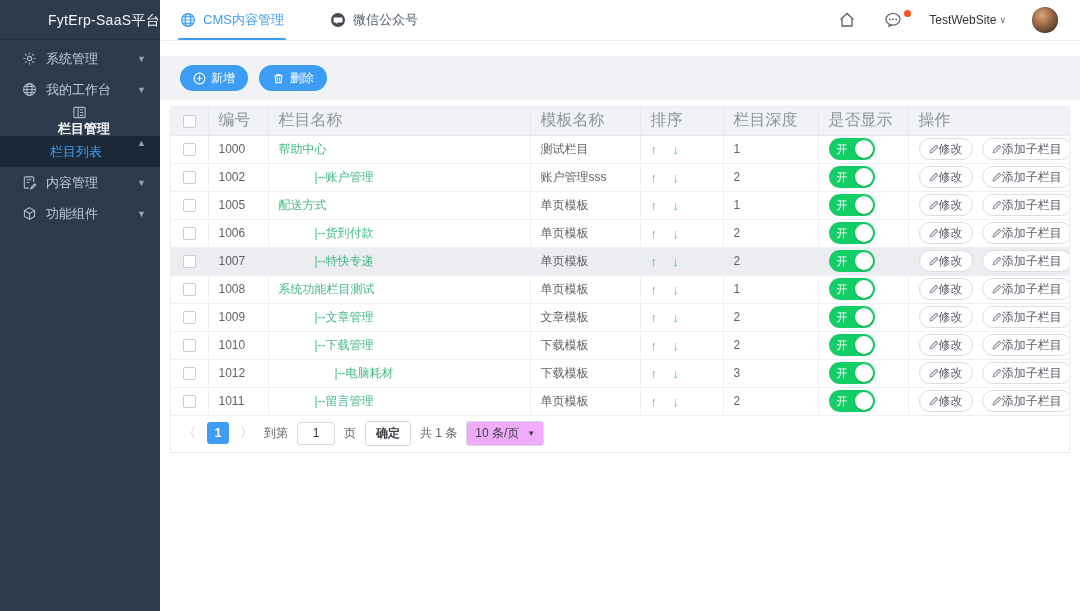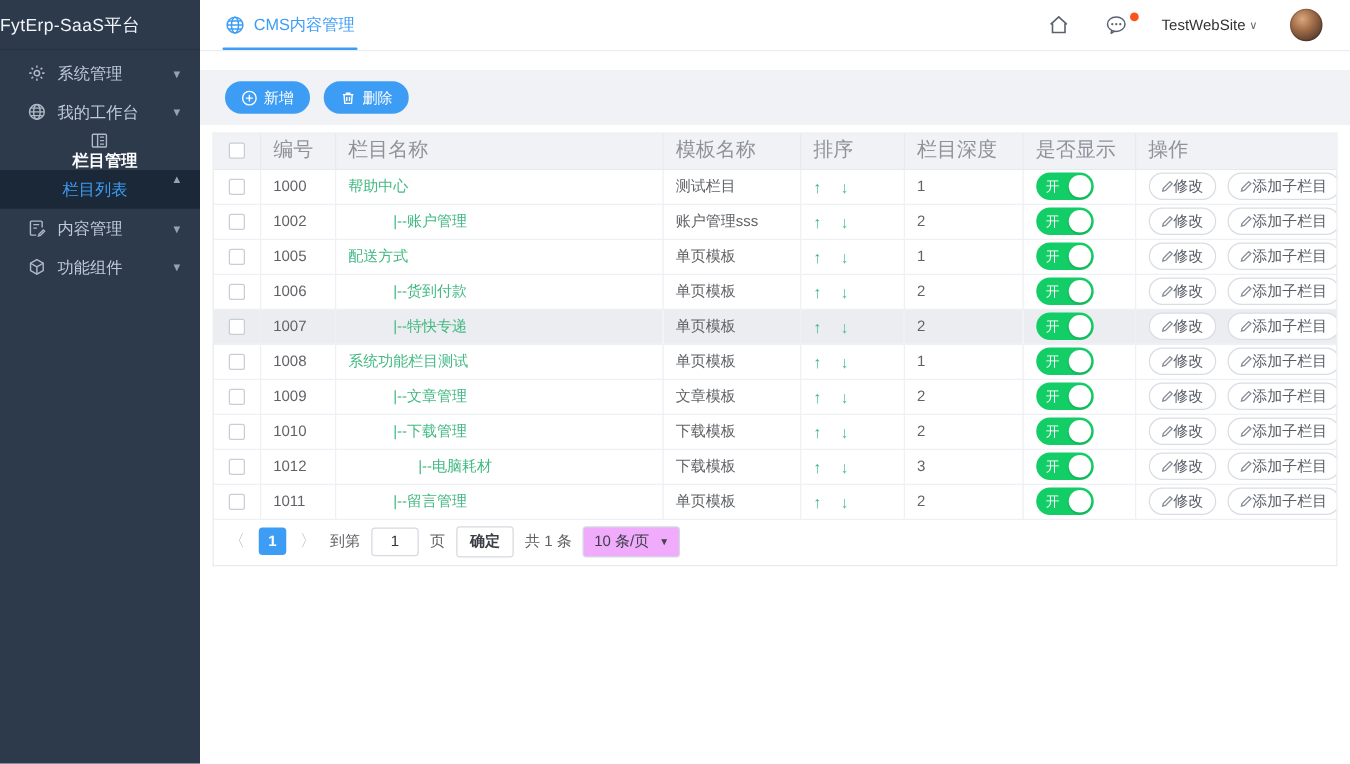--- a/index.html
+++ b/index.html
@@ -2,21 +2,21 @@
 <html><head>
 <meta charset="utf-8">
 <style>
   * { margin:0; padding:0; box-sizing:border-box; }
   html,body { width:1080px; height:611px; overflow:hidden; background:#fff;
     font-family:"Liberation Sans","DejaVu Sans",sans-serif; }
   .app { position:relative; width:1080px; height:611px; }
 
   
   .sidebar { position:absolute; left:0; top:0; width:160px; height:611px; background:#2d3a4b; }
-  .logo { height:40px; line-height:40px; text-align:left; color:#f2f5fa; font-size:14px;
+  .logo { height:40px; line-height:40px; text-align:right; color:#f2f5fa; font-size:14px;
     letter-spacing:.3px; border-bottom:1px solid rgba(0,0,0,.12); }
   .menu { padding-top:3px; }
   .menu-item { height:31px; display:flex; align-items:center; padding:0 14px 0 22px;
     color:#bfcbd9; font-size:13px; cursor:pointer; }
   .menu-item .m-icon { width:15px; height:15px; margin-right:9px; flex:none; color:#aeb9c7; }
   .menu-item .m-icon svg { width:15px; height:15px; display:block; }
   .menu-item .caret { margin-left:auto; font-size:9px; color:#96a2b3; }
   .menu-item.expanded { color:#fdfdfe; font-weight:bold;flex-direction:column; }
   .submenu { background:#7f1d1d; }
   .submenu-item { height:31px; line-height:31px; padding-left:50px; font-size:13px;
@@ -170,20 +170,29 @@
     <div class="tabs">
       <div class="tab active">
         <span class="t-icon">
           <svg viewBox="0 0 16 16" fill="none" stroke="#3d9df5" stroke-width="1.2">
             <circle cx="8" cy="8" r="6.3"></circle>
               <ellipse cx="8" cy="8" rx="2.8" ry="6.3"></ellipse>
             <path d="M1.7 8h12.6M2.6 4.8h10.8M2.6 11.2h10.8"></path>
           </svg>
         </span>
         <span>CMS内容管理</span>
+      </div>
+      <div class="tab">
+        <span class="t-icon">
+          <svg viewBox="0 0 16 16">
+            <circle cx="8" cy="8" r="7" fill="#454b52"></circle>
+            <path d="M4.5 5.5h7a1 1 0 0 1 1 1v3a1 1 0 0 1-1 1H8l-2.2 1.4.3-1.4h-1.6a1 1 0 0 1-1-1v-3a1 1 0 0 1 1-1z" fill="#fff"></path>
+          </svg>
+        </span>
+        <span>微信公众号</span>
       </div>
     </div>
     <div class="topbar-right">
       <span class="icon-btn">
         <svg viewBox="0 0 20 20" fill="none" stroke="currentColor" stroke-width="1.3">
           <path d="M3.5 9.5L10 3.5l6.5 6M5 8.7V16h10V8.7"></path>
         </svg>
       </span>
       <span class="icon-btn">
         <svg viewBox="0 0 20 20" fill="none" stroke="currentColor" stroke-width="1.2">

